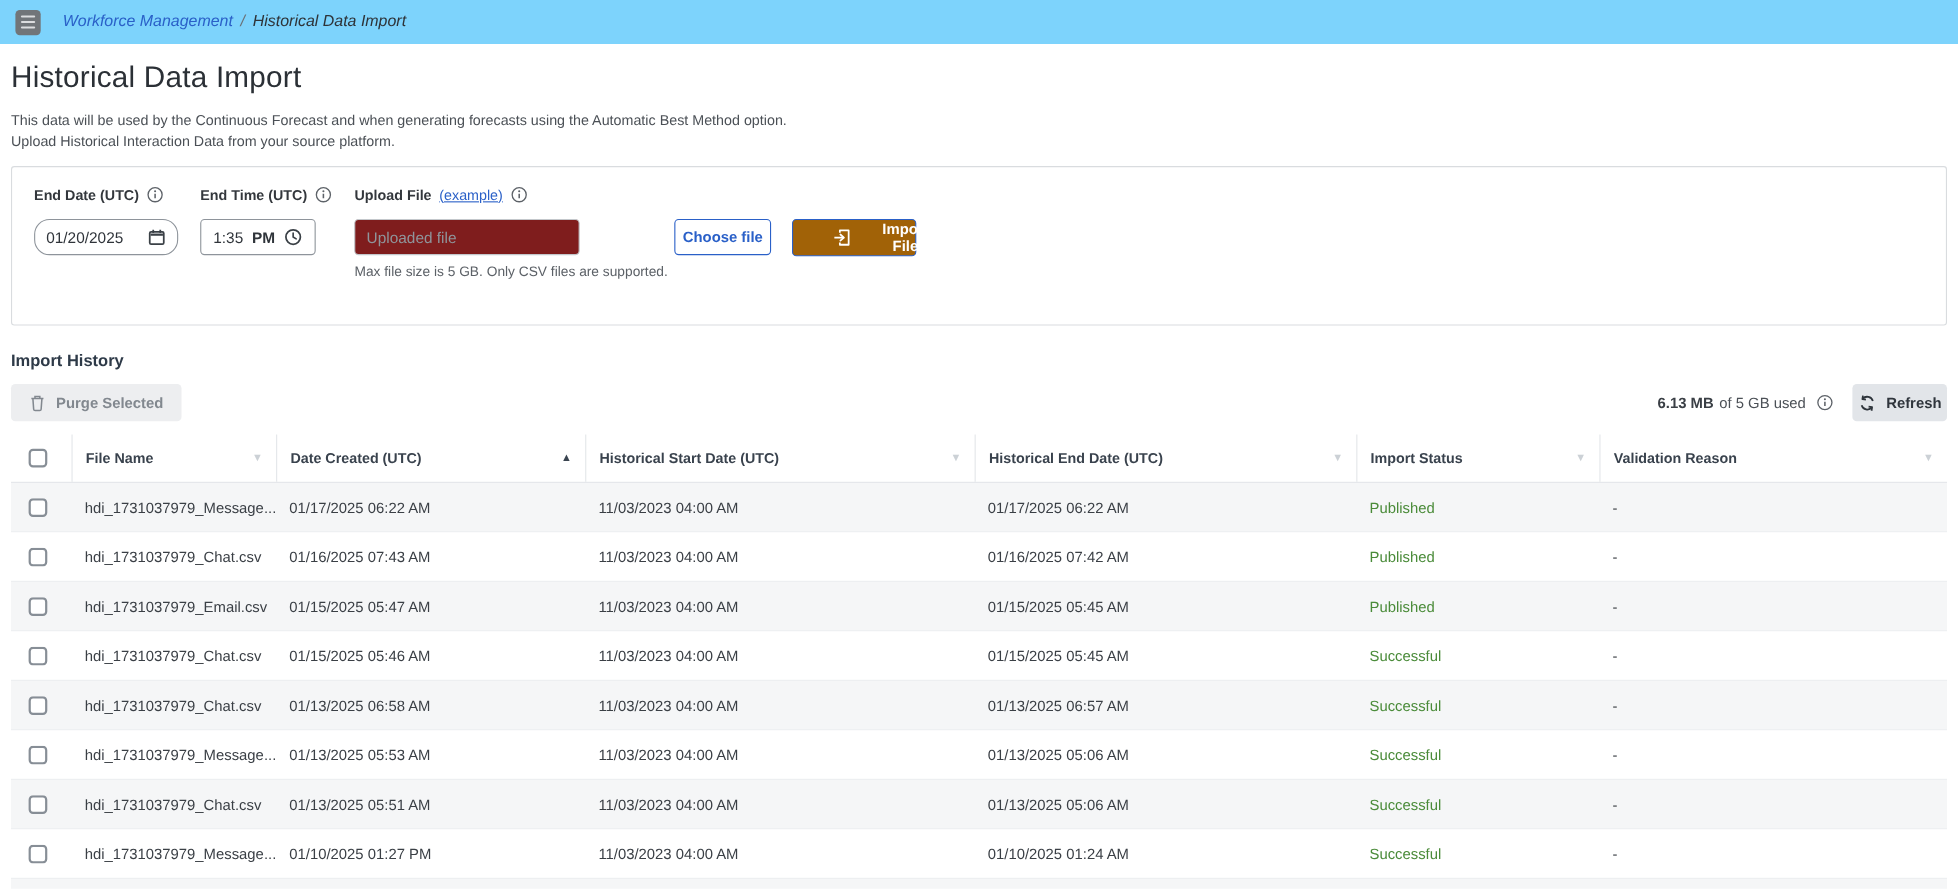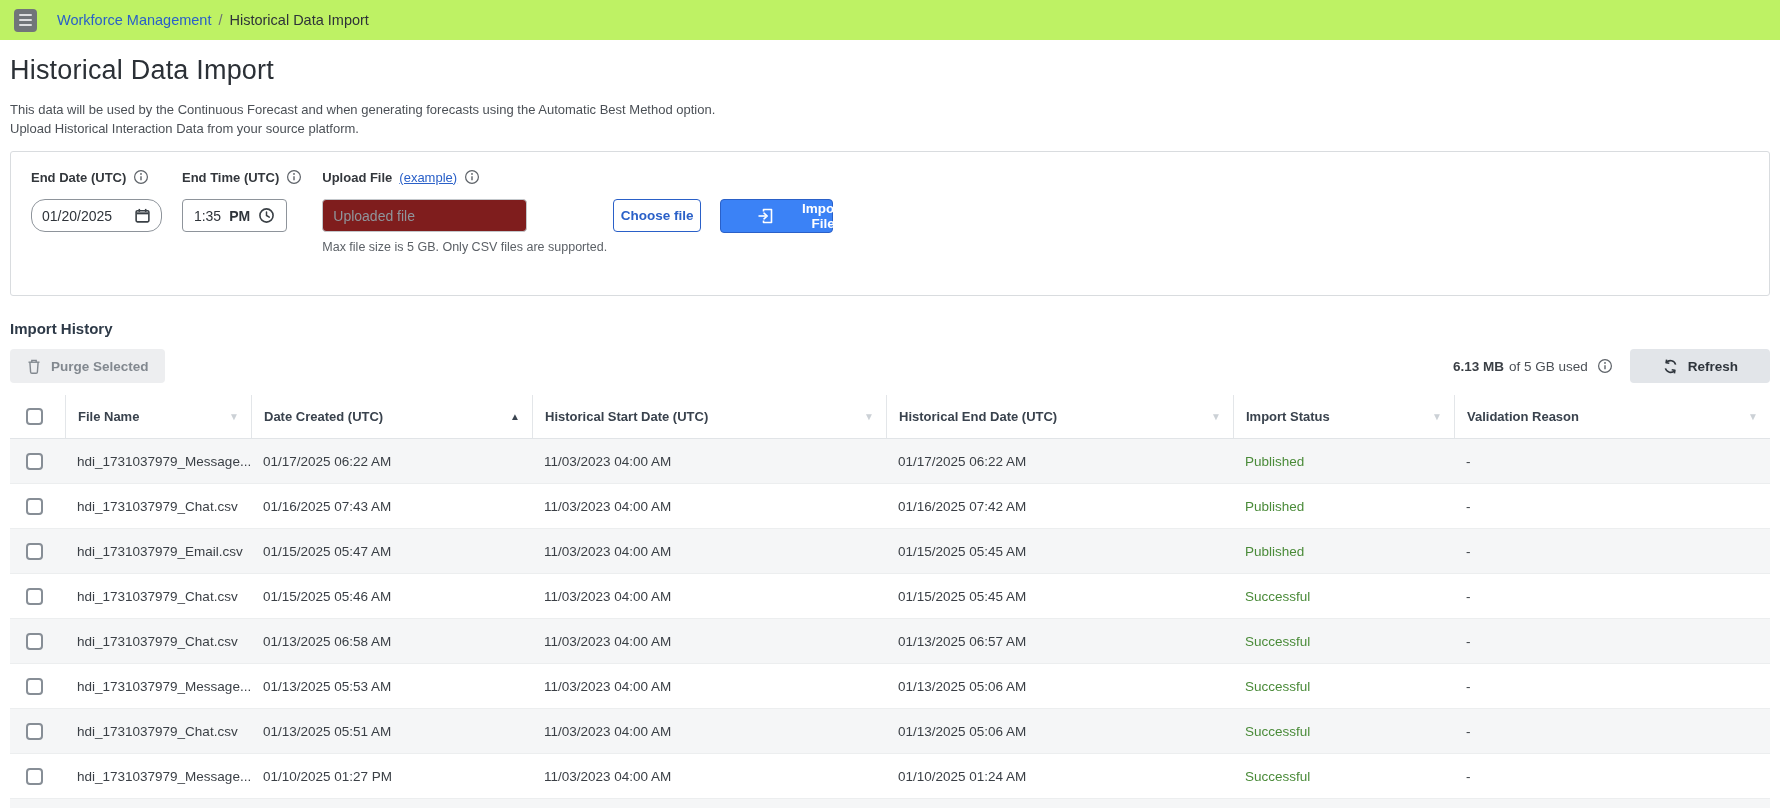--- a/index.html
+++ b/index.html
@@ -1,20 +1,20 @@
 <!DOCTYPE html>
 <html><head>
 <meta charset="utf-8">
 <style>
   * { margin:0; padding:0; box-sizing:border-box; }
   html,body { width:1780px; height:808px; overflow:hidden; background:#fff;
     font-family:"Liberation Sans", sans-serif; color:#33383d; }
 
   
-  .topbar { height:40px; display:flex; align-items:center; padding:0 14px; background:#bef264; }
+  .topbar { height:40px; display:flex; align-items:center; padding:0 14px; background:#7dd3fc;font-style:italic; }
   .menu-btn { width:23px; height:23px; border-radius:4px; background:#717579; border:none;
     display:flex; flex-direction:column; justify-content:center; align-items:center; gap:3px; cursor:pointer; }
   .menu-btn span { display:block; width:13px; height:2px; background:#dcdddf; border-radius:1px; }
   .breadcrumb { margin-left:20px; font-size:14.5px; display:flex; align-items:center; gap:7px; }
   .crumb-link { color:#2a60c8; text-decoration:none; }
   .crumb-sep { color:#6a6f75; }
   .crumb-current { color:#2e3338; }
 
   
   .content { padding:0 10px; }
@@ -31,34 +31,34 @@
   .finput { margin-top:14px; height:33px; border:1px solid #8e949b; border-radius:4px; background:#fff;
     display:flex; align-items:center; padding:0 10px; font-size:14px; color:#2f343a; }
   .date-input { width:131px; justify-content:space-between;border-radius:14px; }
   .time-input { width:105px; gap:8px; justify-content:center; }
   .time-meridiem { font-weight:700; }
   .upload-input { width:205px; background:#7f1d1d; border:1px solid #c3c7cb; color:#8f959b; }
   .btn { border-radius:4px; font-size:13.5px; font-weight:700; cursor:pointer;
     display:inline-flex; align-items:center; justify-content:center; }
   .choose-btn { margin-left:6px; margin-top:14px; height:33px; width:88px; background:#fff;
     border:1px solid #2a60c8; color:#2a60c8; }
-  .import-btn { margin-left:19px; margin-top:14px; height:34px; width:113px; background:#3b82f6;
+  .import-btn { margin-left:19px; margin-top:14px; height:34px; width:113px; background:#a16207;
     border:1px solid #2a60c8; color:#fff; gap:27px;padding-left:48px; }
   .help-text { margin-top:8px; font-size:12.5px; color:#5c6167; }
 
   
   .section-title { margin-top:24px; font-size:15px; font-weight:700; color:#2e3a48; }
   .controls { margin-top:12px; display:flex; align-items:center; justify-content:space-between; }
   .purge-btn { height:34px; padding:0 16px; background:#edeef0; border:none; color:#82888f; gap:9px;
     cursor:default; }
   .right-controls { display:flex; align-items:center; }
   .storage { font-size:13.5px; color:#3a3f45; display:flex; align-items:center; gap:5px; }
   .storage b { font-weight:700; }
   .storage .of { color:#4b5056; font-weight:400; }
-  .refresh-btn { margin-left:17px; height:34px; padding:0 32px; background:#e2e5e9; border:none;
+  .refresh-btn { margin-left:17px; height:34px; padding:0 5px; background:#e2e5e9; border:none;
     color:#2f353c; gap:9px; }
 
   
   .table { margin-top:12px; }
   .tr { display:grid; grid-template-columns:55px 186px 281px 354px 347px 221px auto; align-items:center; }
   .thead { height:44px; background:#fff; border-bottom:1px solid #e1e4e7; }
   .th { height:100%; display:flex; align-items:center; justify-content:space-between;
     padding:0 12px; border-left:1px solid #e3e6e9; font-size:13px; font-weight:700; color:#39424d; }
   .th.cb-cell { border-left:none; }
   .sort { font-size:10px; color:#ccd1d6; }

